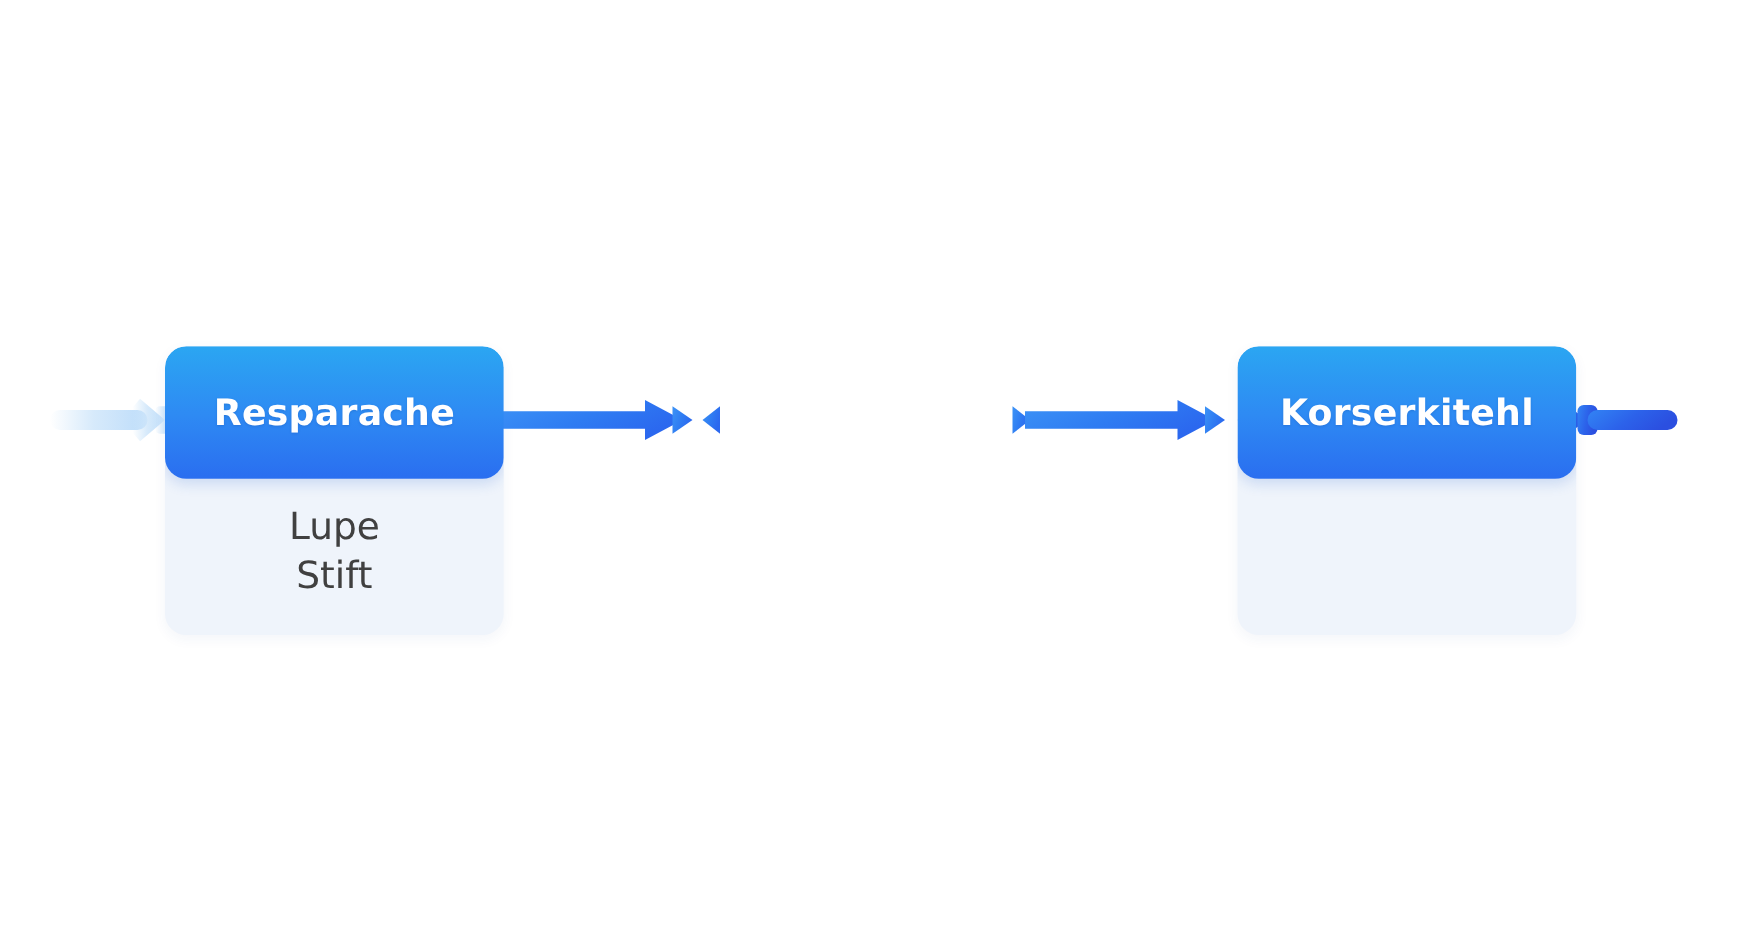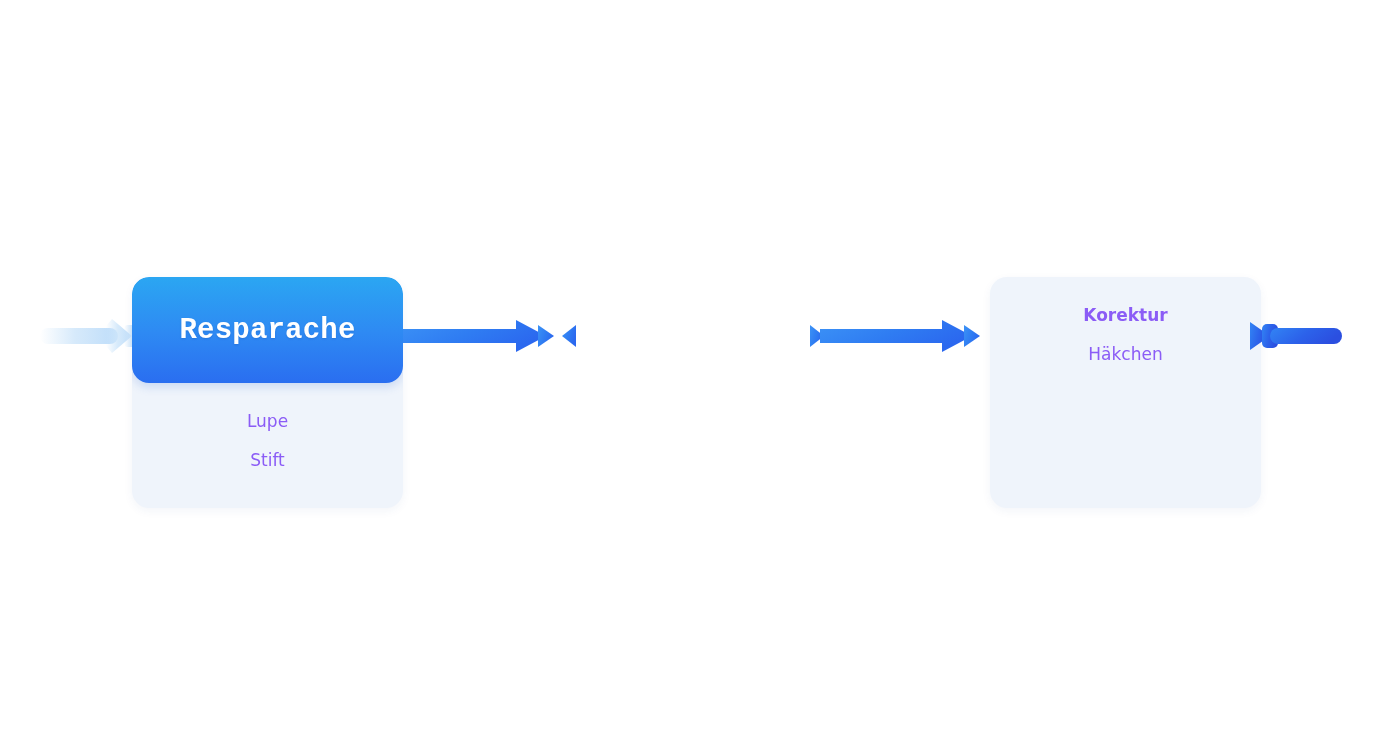--- a/index.html
+++ b/index.html
@@ -57,43 +57,42 @@
     border-radius: 17px;
     background: linear-gradient(180deg, #2ba6f2 0%, #2e8af3 52%, #2a6ef0 100%);
     display: flex;
     align-items: center;
     justify-content: center;
     box-shadow: 0 4px 10px rgba(40,100,210,0.18);
     position: relative;
     z-index: 2;
     padding: 16px 10px;
     box-sizing: border-box;
-    font-family: Liberation Mono, monospace;
   }
   .node-header-title {
     color: #ffffff;
     font-size: 29px;
     font-weight: 600;
     letter-spacing: 0.2px;
     white-space: nowrap;
     text-shadow: 0 1px 2px rgba(20,60,140,0.22);
   }
 
   .node-body {
     flex: 1;
     display: flex;
     flex-direction: column;
     align-items: center;
     justify-content: flex-start;
     padding-top: 19px;
     box-sizing: border-box;
   }
   .node-body-line {
-    color: #8b5cf6;
-    font-size: 17px;
+    color: #404040;
+    font-size: 30px;
     line-height: 39px;
     white-space: nowrap;
   }
   .node-body-line.is-bold { font-weight: 700; }
 </style>
 </head>
 <body>
 
 <div class="canvas">
 
@@ -156,23 +155,22 @@
       <g>
         <path d="M2 12 L16 23 L2 34 L2 12 Z" fill="url(#gradA2)"></path>
         <path d="M12 16 L134 16 L134 7 L164 23 L134 39 L134 30 L12 30 Z" fill="url(#gradA2)"></path>
         <path d="M156 12 L172 23 L156 34 Z" fill="url(#gradA2)"></path>
         <path d="M196 12 L182 23 L196 34 Z" fill="url(#gradA2)"></path>
       </g>
     </svg>
   </div>
 
   <div class="node" id="node-3">
-    <div class="node-body">
-      <span class="node-body-line is-bold">Korektur</span>
-      <span class="node-body-line">Häkchen</span>
+    <div class="node-header">
+      <span class="node-header-title">Korserkitehl</span>
     </div>
   </div>
 
   <div class="arrow" id="arrow-outlet-stub">
     <svg viewBox="0 0 102 46" preserveAspectRatio="none" aria-hidden="true">
       <defs>
         <linearGradient id="gradOutlet" x1="0" y1="0" x2="1" y2="0.3">
           <stop offset="0%" stop-color="#3284f4"></stop>
           <stop offset="55%" stop-color="#2c62ea"></stop>
           <stop offset="100%" stop-color="#2b4fe0"></stop>

